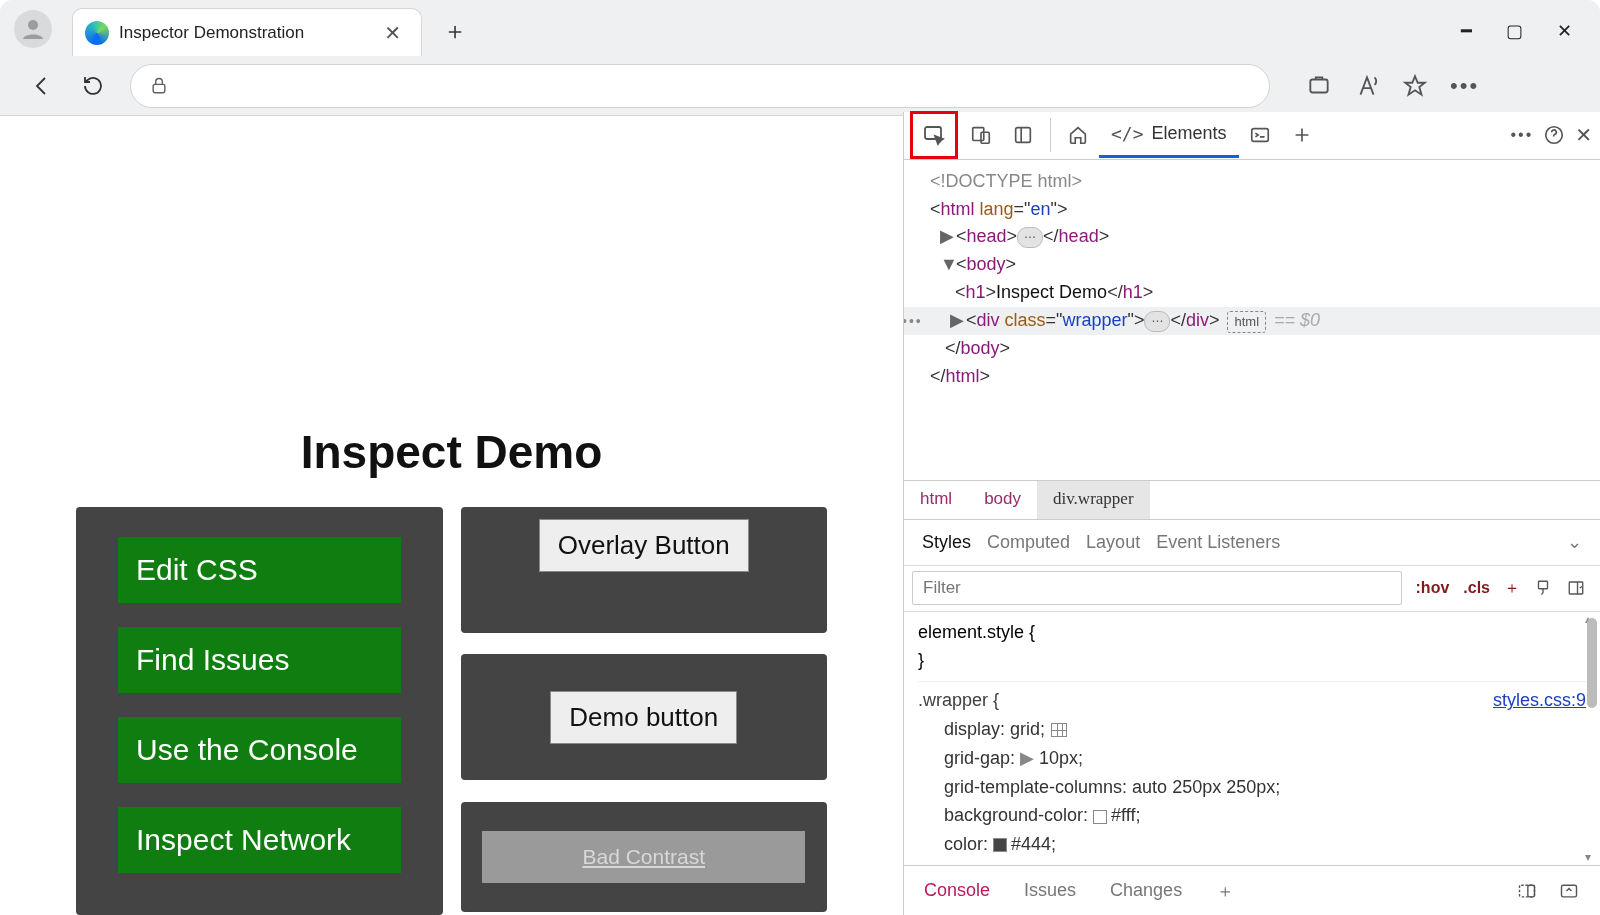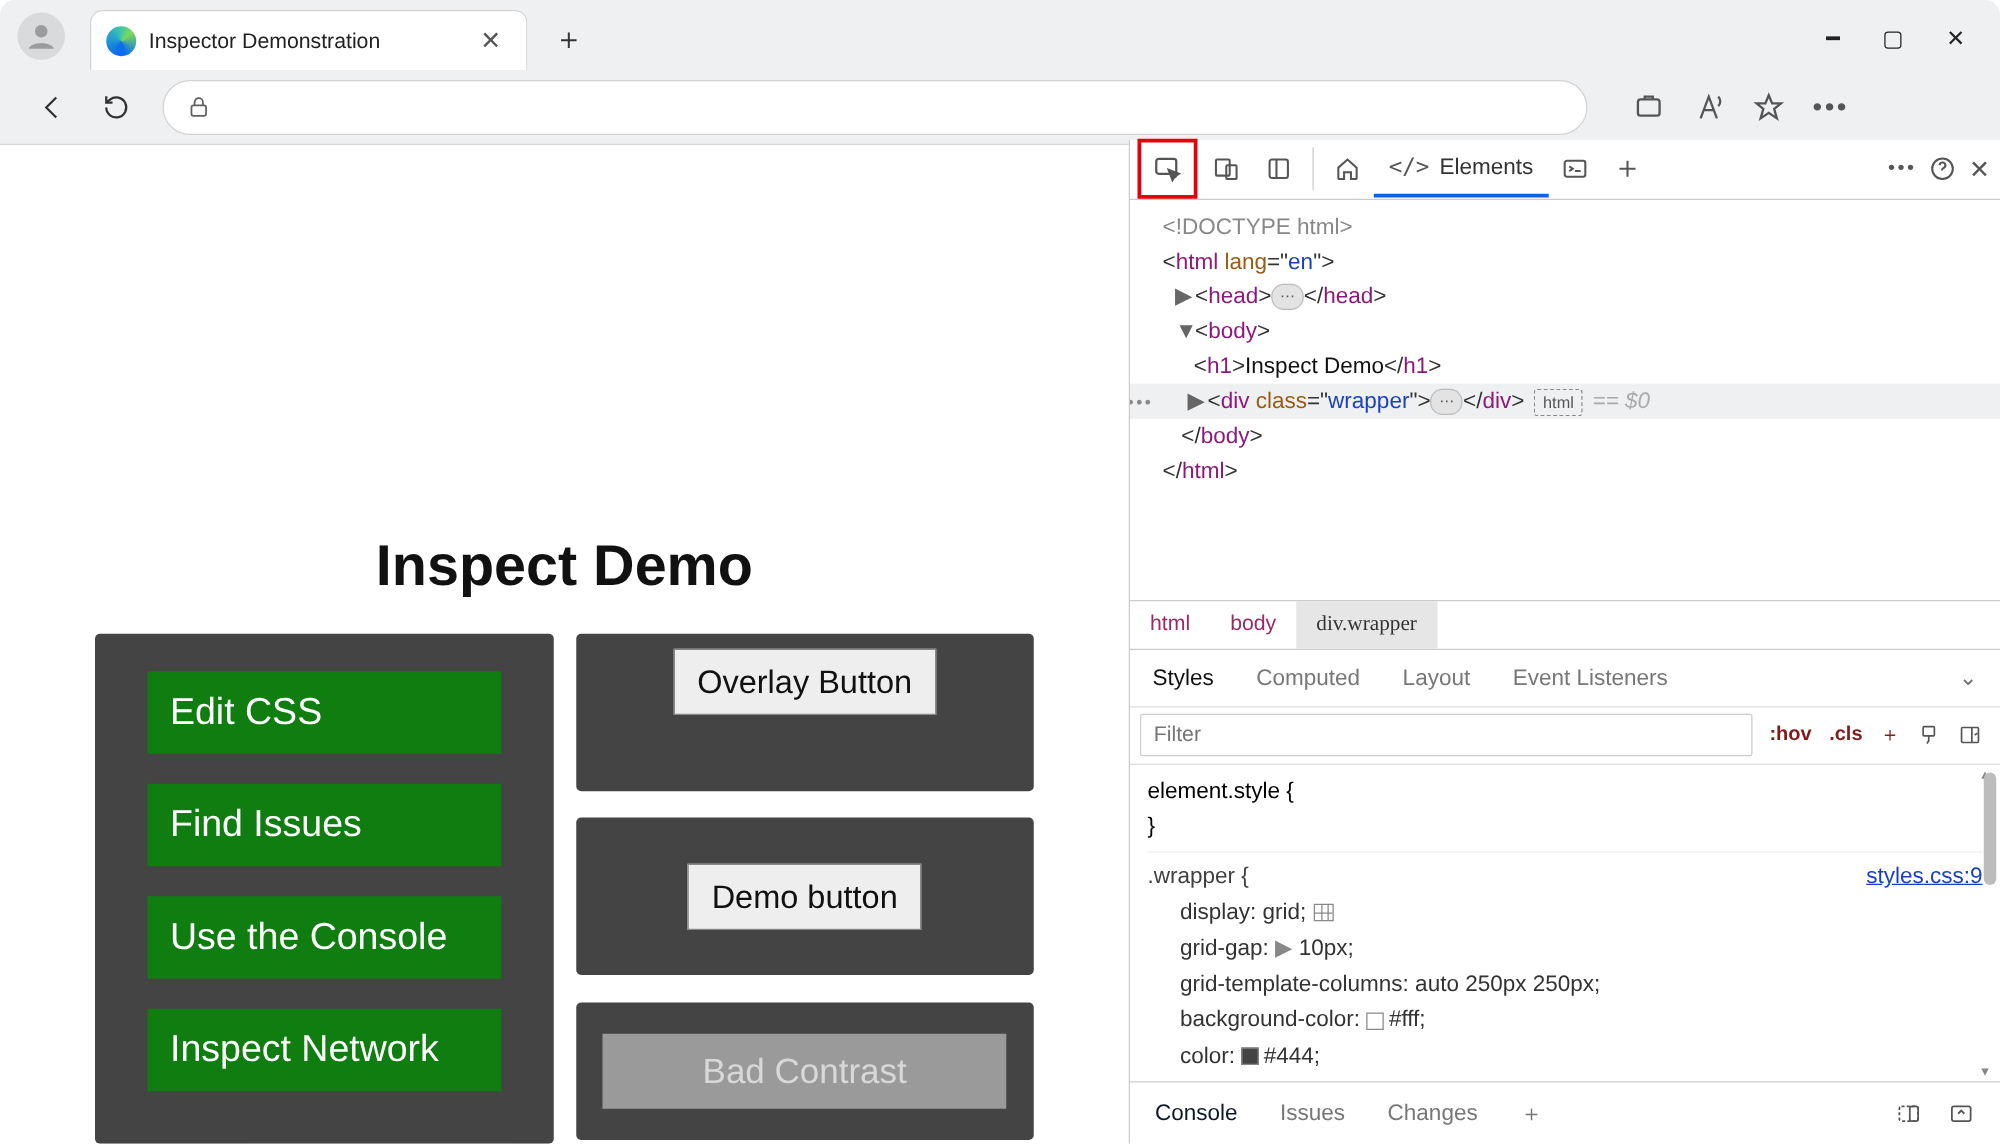--- a/index.html
+++ b/index.html
@@ -30,21 +30,21 @@
 
 .content { display:flex; height:799px;align-items:flex-end;}
 .page { width:903px; background:#fff; padding:26px 10px 0 10px;}
 .page h1 { font-size:46px; font-weight:700; text-align:center; color:#111; margin-bottom:28px;}
 .wrapper-demo { display:grid; grid-template-columns:1fr 1fr; gap:18px; padding:0 66px;}
 .card { background:#444; border-radius:4px;}
 .card.left { height:126px; display:flex; align-items:flex-start; justify-content:center; padding-top:12px;}
 .card.left.mid { align-items:center; padding-top:0;}
 .card.left.bot { align-items:center; padding-top:0; height:110px;}
 .btn-light { background:#eee; border:1px solid #888; font-size:26px; padding:10px 18px; color:#111;}
-.btn-bad { background:#9a9a9a; color:#d8d8d8; border:none; font-size:28px; padding:14px 0; width:88%;}
+.btn-bad { background:#9a9a9a; color:#d8d8d8; border:none; font-size:21px; padding:14px 0; width:88%;text-decoration:underline;}
 .card.right { grid-row:1 / span 3; padding:30px 42px; display:flex; flex-direction:column; gap:24px; height:408px;}
 .green-link { background:#0f7d0f; color:#fff; font-size:30px; padding:16px 18px; display:block;}
 
 
 .devtools { flex:1; border-left:1px solid #ccc; background:#fff; display:flex; flex-direction:column;}
 .dt-tabs { height:48px; display:flex; align-items:center; border-bottom:1px solid #ccc; padding:0 6px; position:relative;}
 .dt-ico { width:42px; height:42px; display:flex; align-items:center; justify-content:center; color:#555;}
 .dt-ico svg { width:22px; height:22px; stroke:#555; fill:none; stroke-width:1.8;}
 .inspect-wrap { border:3px solid #e7000b; display:flex; align-items:center; justify-content:center; width:48px; height:48px; margin-right:2px;}
 .dt-sep { width:1px; height:34px; background:#ccc; margin:0 6px;}
@@ -63,21 +63,21 @@
 .dom-sel::before{content:"•••"; position:absolute; left:-2px; top:4px; color:#888; font-size:14px; letter-spacing:2px;}
 .tri { color:#666; display:inline-block; width:16px;}
 .collapsed-pill{ display:inline-block; background:#e3e3e3; border:1px solid #bbb; border-radius:10px; font-size:12px; padding:0 6px; vertical-align:middle; color:#555;}
 .grid-pill{display:inline-block;border:1px dashed #888;border-radius:3px;font-size:13px;padding:0 6px;margin-left:8px;color:#555;}
 .eq0{color:#aaa;font-style:italic;margin-left:8px;}
 
 .crumbs { height:40px; border-top:1px solid #ccc; border-bottom:1px solid #ccc; display:flex; align-items:stretch; font-size:17px;}
 .crumb { color:#9a2b6b; padding:8px 16px;}
 .crumb.sel { background:#e6e6e6; color:#333;font-family:Liberation Serif, serif;}
 
-.styles-tabs { height:46px; display:flex; align-items:center; gap:34px; padding:0 18px; border-bottom:1px solid #ddd; color:#777; font-size:18px;}
+.styles-tabs { height:46px; display:flex; align-items:center; gap:16px; padding:0 18px; border-bottom:1px solid #ddd; color:#777; font-size:18px;}
 .styles-tabs .on { color:#111;}
 .styles-tabs .chev { margin-left:auto;}
 
 .filter-row { height:46px; display:flex; align-items:center; border-bottom:1px solid #ddd;}
 .filter-in { flex:1; border:1px solid #ccc; border-radius:2px; margin:4px 0 4px 8px; padding:6px 10px; font-size:17px; color:#888;}
 .filter-btns { display:flex; align-items:center; gap:14px; padding:0 14px; font-size:16px; color:#7f1d1d;}
 .filter-btns b{font-weight:600;}
 
 .rules { flex:1; font-family:Consolas,monospace; font-size:18px; padding:6px 14px; line-height:1.6; position:relative; overflow:hidden;}
 .rules .sel{color:#404040;}
@@ -89,21 +89,21 @@
 .color-swatch.dark{background:#444;}
 .grid-ico{display:inline-block;width:16px;height:14px;border:1px solid #888;vertical-align:middle;margin-left:6px;background:linear-gradient(#888,#888) 5px 0/1px 100% no-repeat,linear-gradient(#888,#888) 10px 0/1px 100% no-repeat,linear-gradient(#888,#888) 0 6px/100% 1px no-repeat;}
 
 .scrollbar { position:absolute; right:2px; top:0; bottom:0; width:14px;}
 .scrollbar .thumb{position:absolute;top:6px;width:10px;height:90px;background:#bcbcbc;border-radius:5px;right:1px;}
 .scrollbar .arr{position:absolute;left:1px;font-size:12px;color:#888;}
 .scrollbar .arr.up{top:-2px;} .scrollbar .arr.dn{bottom:-2px;}
 
 .drawer-wrap{position:relative;}
 .drawer { height:50px; border-top:1px solid #ccc; display:flex; align-items:center; gap:34px; padding:0 20px; font-size:18px; color:#777;}
-.drawer .on{color:#0f172a;}
+.drawer .on{color:#be185d;}
 .drawer .end{margin-left:auto;display:flex;gap:20px;}
 </style>
 </head>
 <body>
 
 <div class="titlebar">
   <div class="avatar-circle">
     <svg viewBox="0 0 24 24">
         <circle cx="12" cy="8" r="5"></circle>
         <path d="M2 22c1-6 19-6 20 0z"></path>

